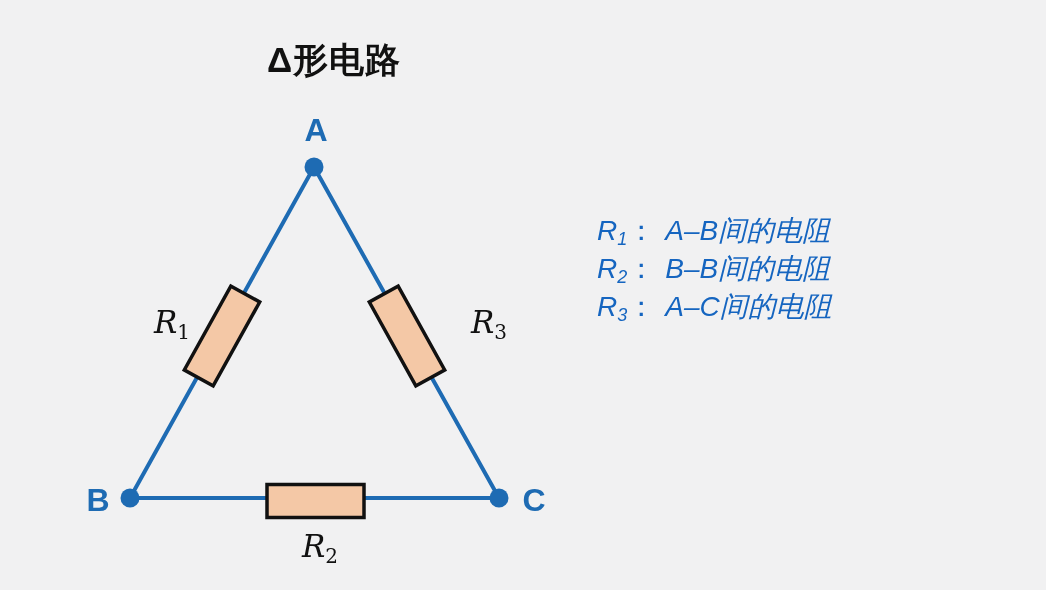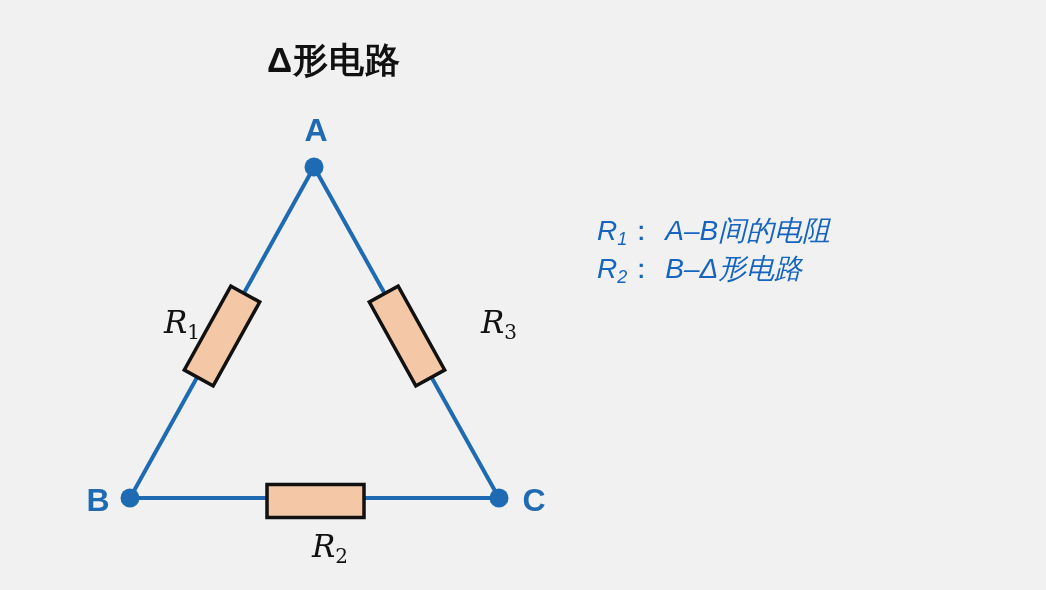--- a/index.html
+++ b/index.html
@@ -42,21 +42,20 @@
     color: var(--circuit-blue, #1e6bb3);
     white-space: nowrap;
   }
 
   .r-label {
     font-family: "DejaVu Serif", serif;
     font-style: italic;
     font-size: 31px;
     color: var(--text-black, #111);
     white-space: nowrap;
-    margin-left: 10px;
   }
   .r-label sub {
     font-style: normal;
     font-size: 20px;
     line-height: 0;
     vertical-align: -6px;
   }
 
   .legend {
     left: 597px; top: 212px;
@@ -111,17 +110,20 @@
   </div>
   <div class="abs center r-label" style="left:320px; top:546px;">
     <span>R</span><sub>2</sub>
   </div>
 
   <div class="abs legend">
     <div class="legend-line">
       <span>R</span><sub>1</sub><span class="legend-colon">：</span><span>A–B间的电阻</span>
     </div>
     <div class="legend-line">
-      <span>R</span><sub>2</sub><span class="legend-colon">：</span><span>B–Δ形电路</span>
+      <span>R</span><sub>2</sub><span class="legend-colon">：</span><span>B–B间的电阻</span>
+    </div>
+    <div class="legend-line">
+      <span>R</span><sub>3</sub><span class="legend-colon">：</span><span>A–C间的电阻</span>
     </div>
   </div>
 
 </div>
 
 </body></html>

